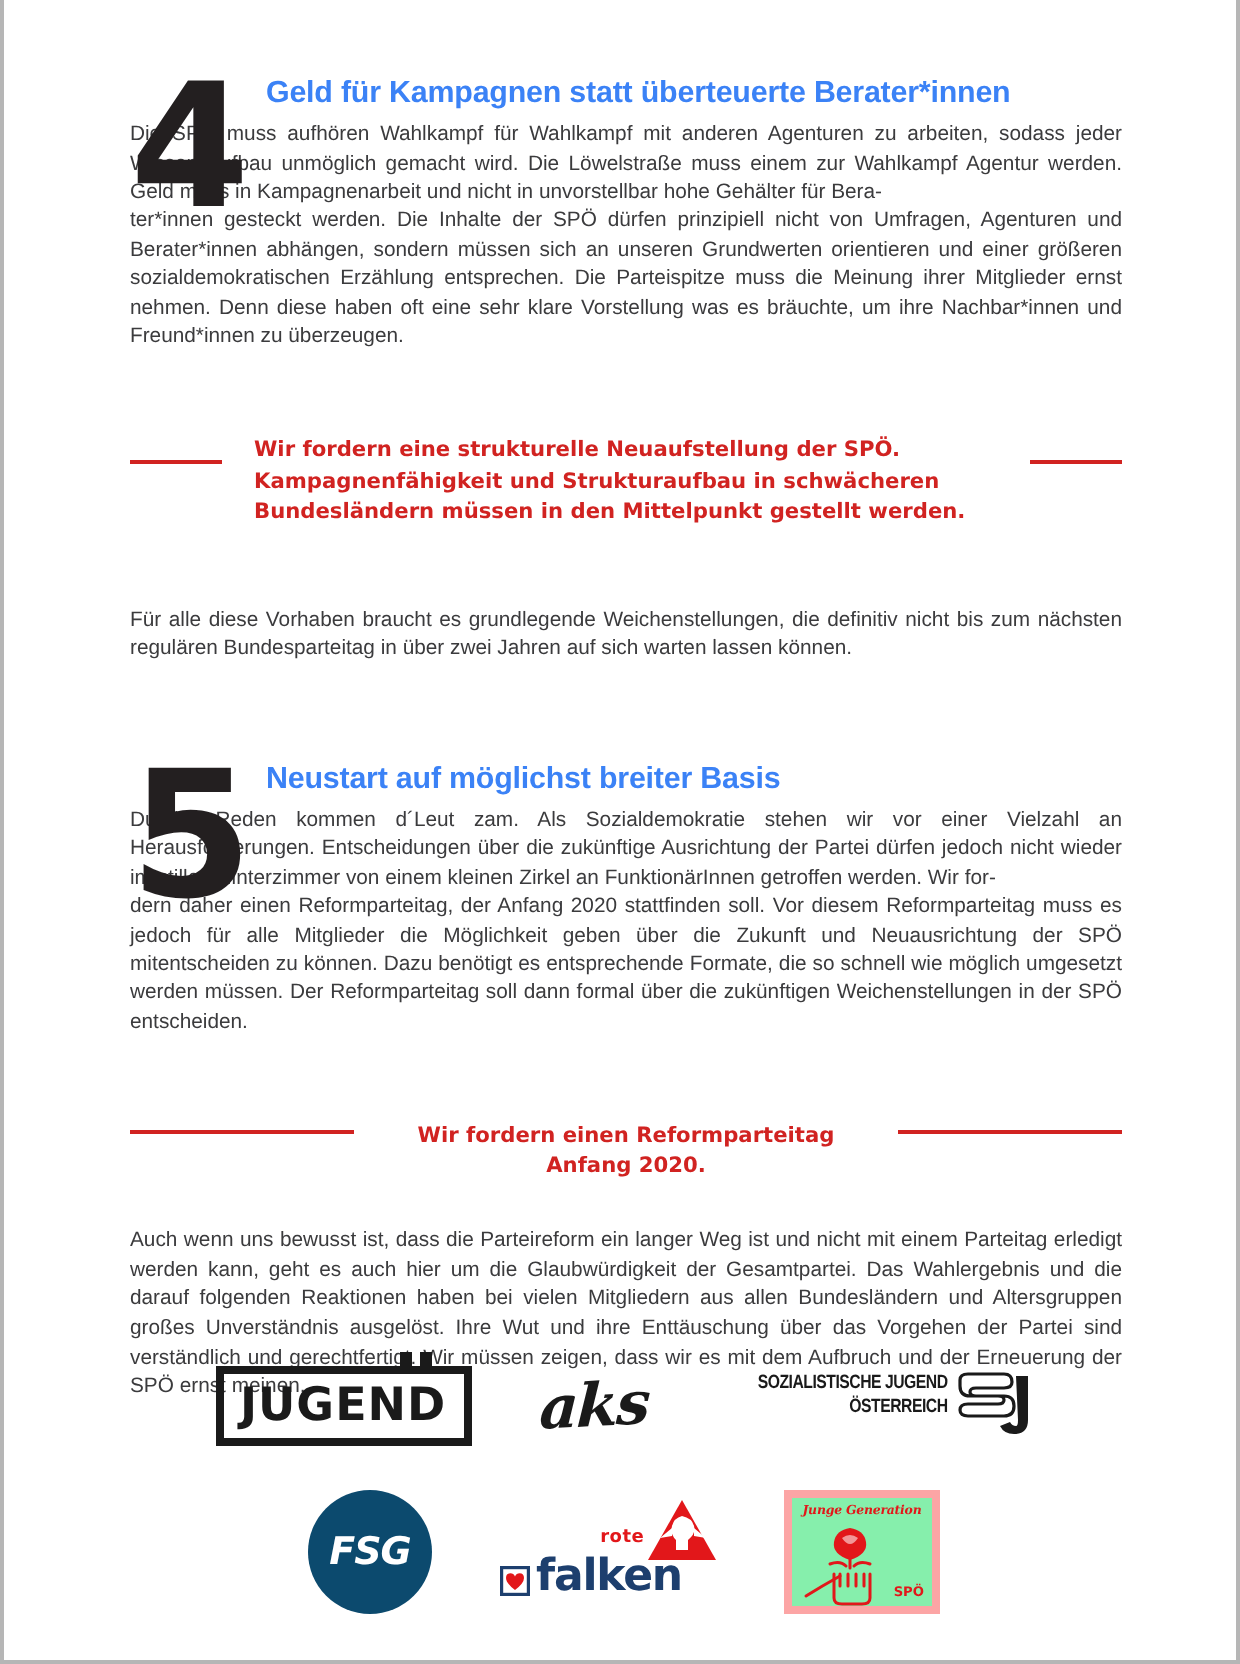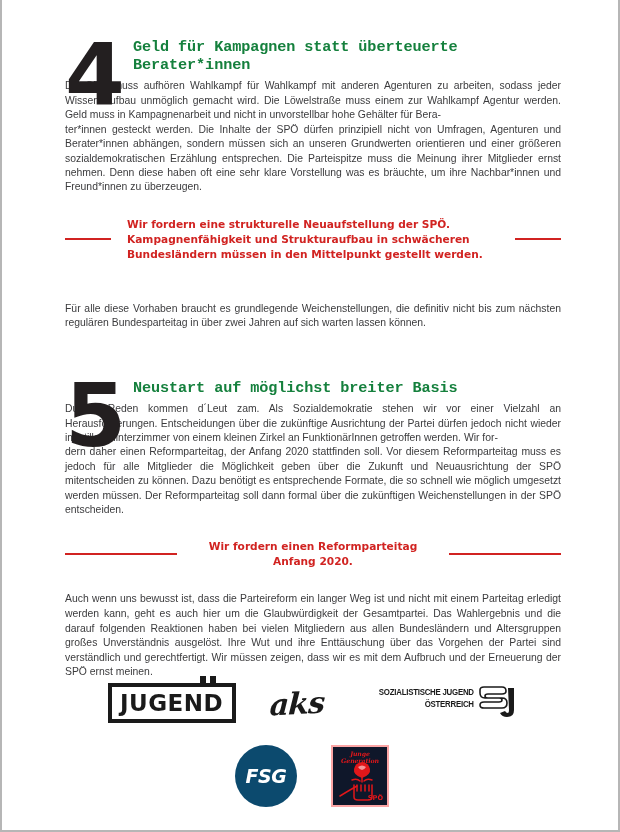--- a/index.html
+++ b/index.html
@@ -56,24 +56,24 @@
 
   .num-4 { top: 38px; }
   .num-5 { top: 47px; font-size: 88px; }
 
   .body-col {
     margin-left: 68px;
   }
 
   h2.heading {
     margin: 0 0 5px 0;
-    font-family: Liberation Mono, monospace;
+    font-family: Liberation Sans, sans-serif;
     font-size: 15.2px;
     font-weight: bold;
-    color: #15803d;
+    color: #3b82f6;
     letter-spacing: -0.1px;
     line-height: 1.2;
   }
 
   p.para {
     margin: 0;
     font-size: 10.4px;
     line-height: 1.385;
     color: #3b3b3d;
     text-align: justify;
@@ -114,20 +114,21 @@
   .demand-rule.right { width: 46px; margin-left: 16px; }
 
   .demand-text {
     flex: 1 1 auto;
     font-family: "DejaVu Sans", sans-serif;
     font-weight: bold;
     font-size: 10.6px;
     line-height: 1.42;
     color: #d12321;
     text-align: center;
+    margin-top: 20px;
   }
 
   .demand-multiline .demand-text {
     text-align: left;
   }
 
   
   .logos {
     position: absolute;
     left: 0;
@@ -278,25 +279,25 @@
     position: absolute;
     right: 0;
     top: 2px;
     width: 34px;
     height: 30px;
   }
 
   
   .logo-jg {
     position: relative;
-    width: 58px;
+    width: 78px;
     height: 62px;
     box-sizing: border-box;
-    border: 2px solid #fca5a5;
-    background: #0f172a;
+    border: 4px solid #fca5a5;
+    background: #86efac;
   }
   .logo-jg .jg-title {
     position: absolute;
     top: 3px;
     left: 0;
     right: 0;
     text-align: center;
     font-family: "DejaVu Serif", serif;
     font-style: italic;
     font-weight: bold;
@@ -398,20 +399,37 @@
       </div>
 
     </div>
 
     <div class="logo-row logo-row-2">
 
       <div class="logo-fsg">
         <span class="fsg-word">FSG</span>
       </div>
 
+      <div class="logo-falken">
+        <div class="fal-bird">
+          <svg viewBox="0 0 34 30" width="34" height="30" aria-hidden="true">
+            <path d="M17 0 L34 30 L0 30 Z" fill="#e2171a"></path>
+            <path d="M17 8 Q13 9 12 13 Q11 17 14 20 L14 25 L20 25 L20 20 Q24 17 23 13 Q22 9 17 8 Z" fill="#ffffff"></path>
+            <path d="M12 14 L6 19 L12 18 Z M23 14 L29 19 L23 18 Z" fill="#ffffff"></path>
+          </svg>
+        </div>
+        <span class="fal-rote">rote</span>
+        <div class="fal-emblem">
+          <svg viewBox="0 0 15 15" width="15" height="15" aria-hidden="true">
+            <rect x="0.8" y="0.8" width="13.4" height="13.4" fill="none" stroke="#1d3f6e" stroke-width="1.6"></rect>
+            <path d="M7.5 12 Q3 8.6 3 6 Q3 3.6 5.2 3.6 Q6.8 3.6 7.5 5.2 Q8.2 3.6 9.8 3.6 Q12 3.6 12 6 Q12 8.6 7.5 12 Z" fill="#e2171a"></path>
+          </svg>
+        </div>
+        <span class="fal-word">falken</span>
+      </div>
 
       <div class="logo-jg">
         <div class="jg-title">Junge Generation</div>
         <div class="jg-art">
           <svg viewBox="0 0 48 44" width="48" height="44" aria-hidden="true">
             <g fill="none" stroke="#e2171a" stroke-width="1.5" stroke-linejoin="round" stroke-linecap="round">
               <path d="M24 24 L24 12"></path>
               <path d="M2 38 Q10 33 19 28"></path>
               <path d="M14 22 Q19 20 22 23"></path>
               <path d="M26 23 Q29 20 34 22"></path>

